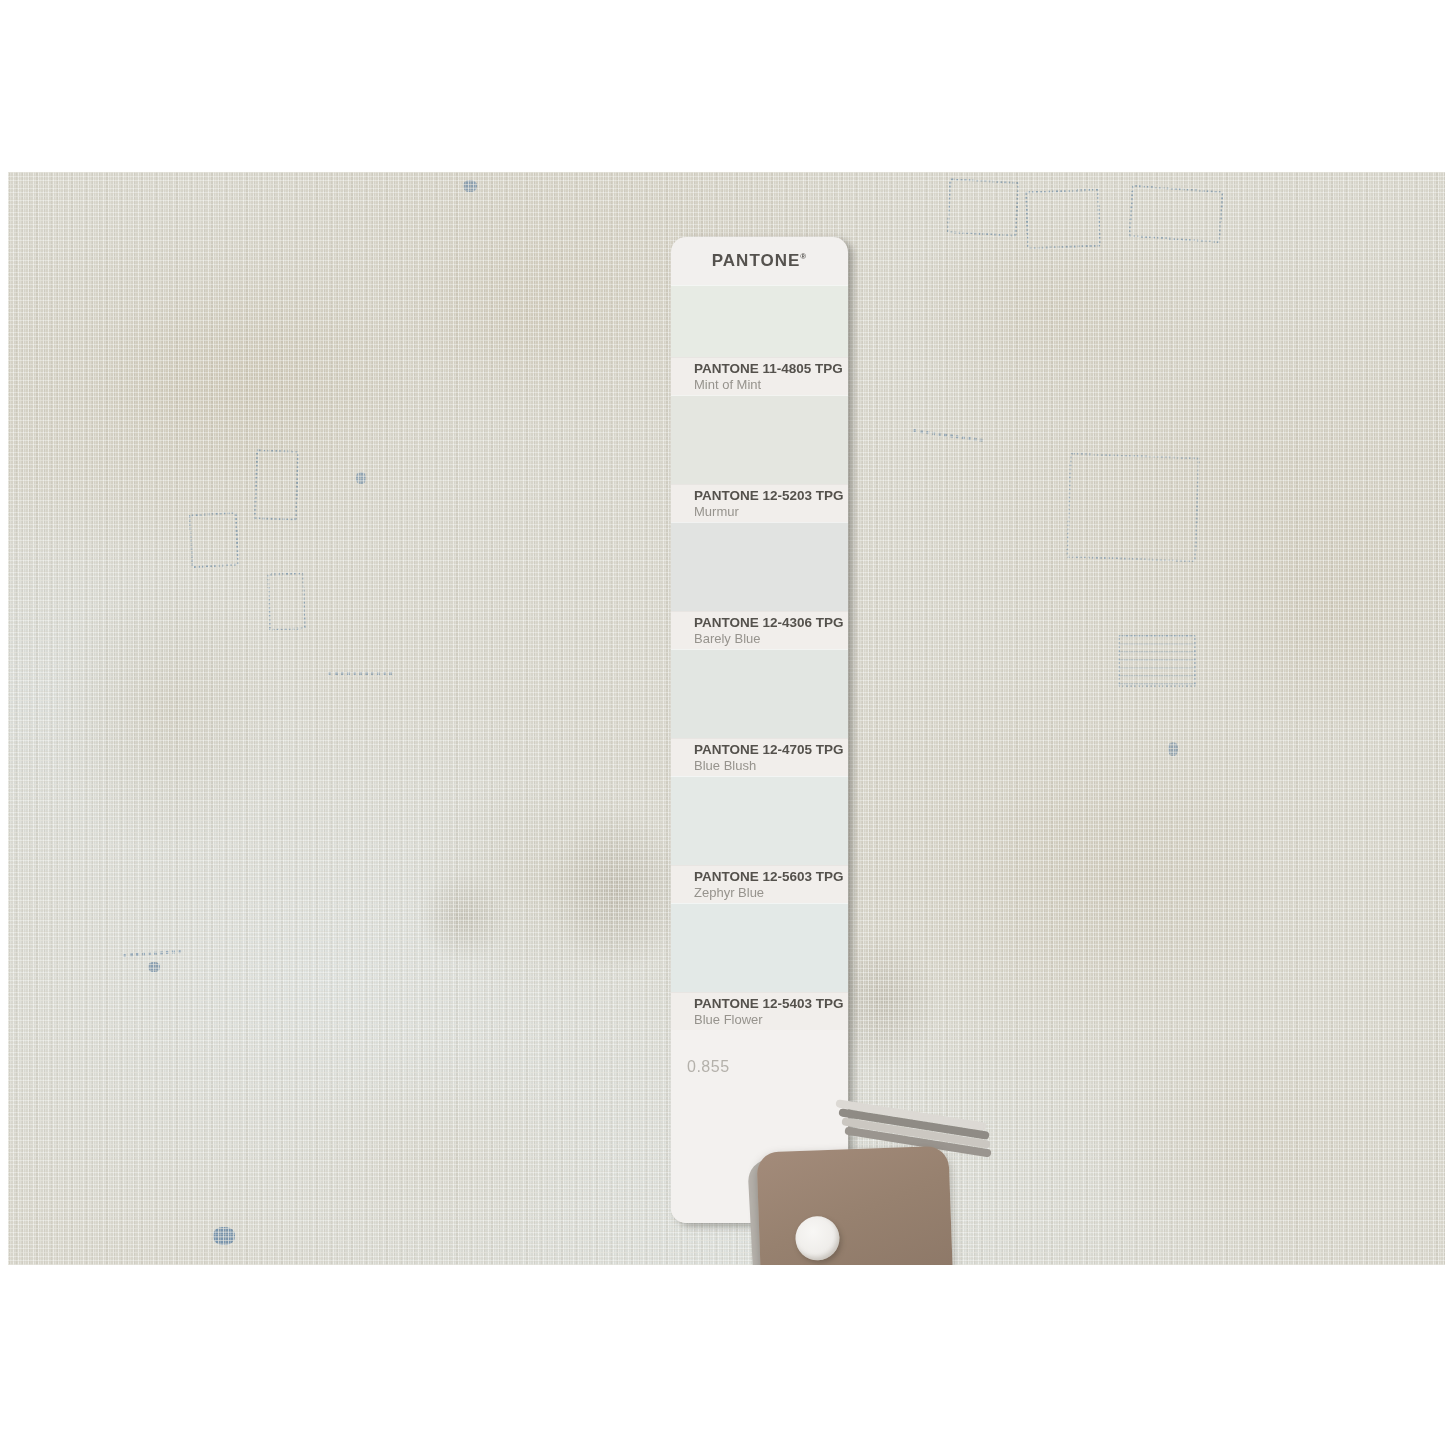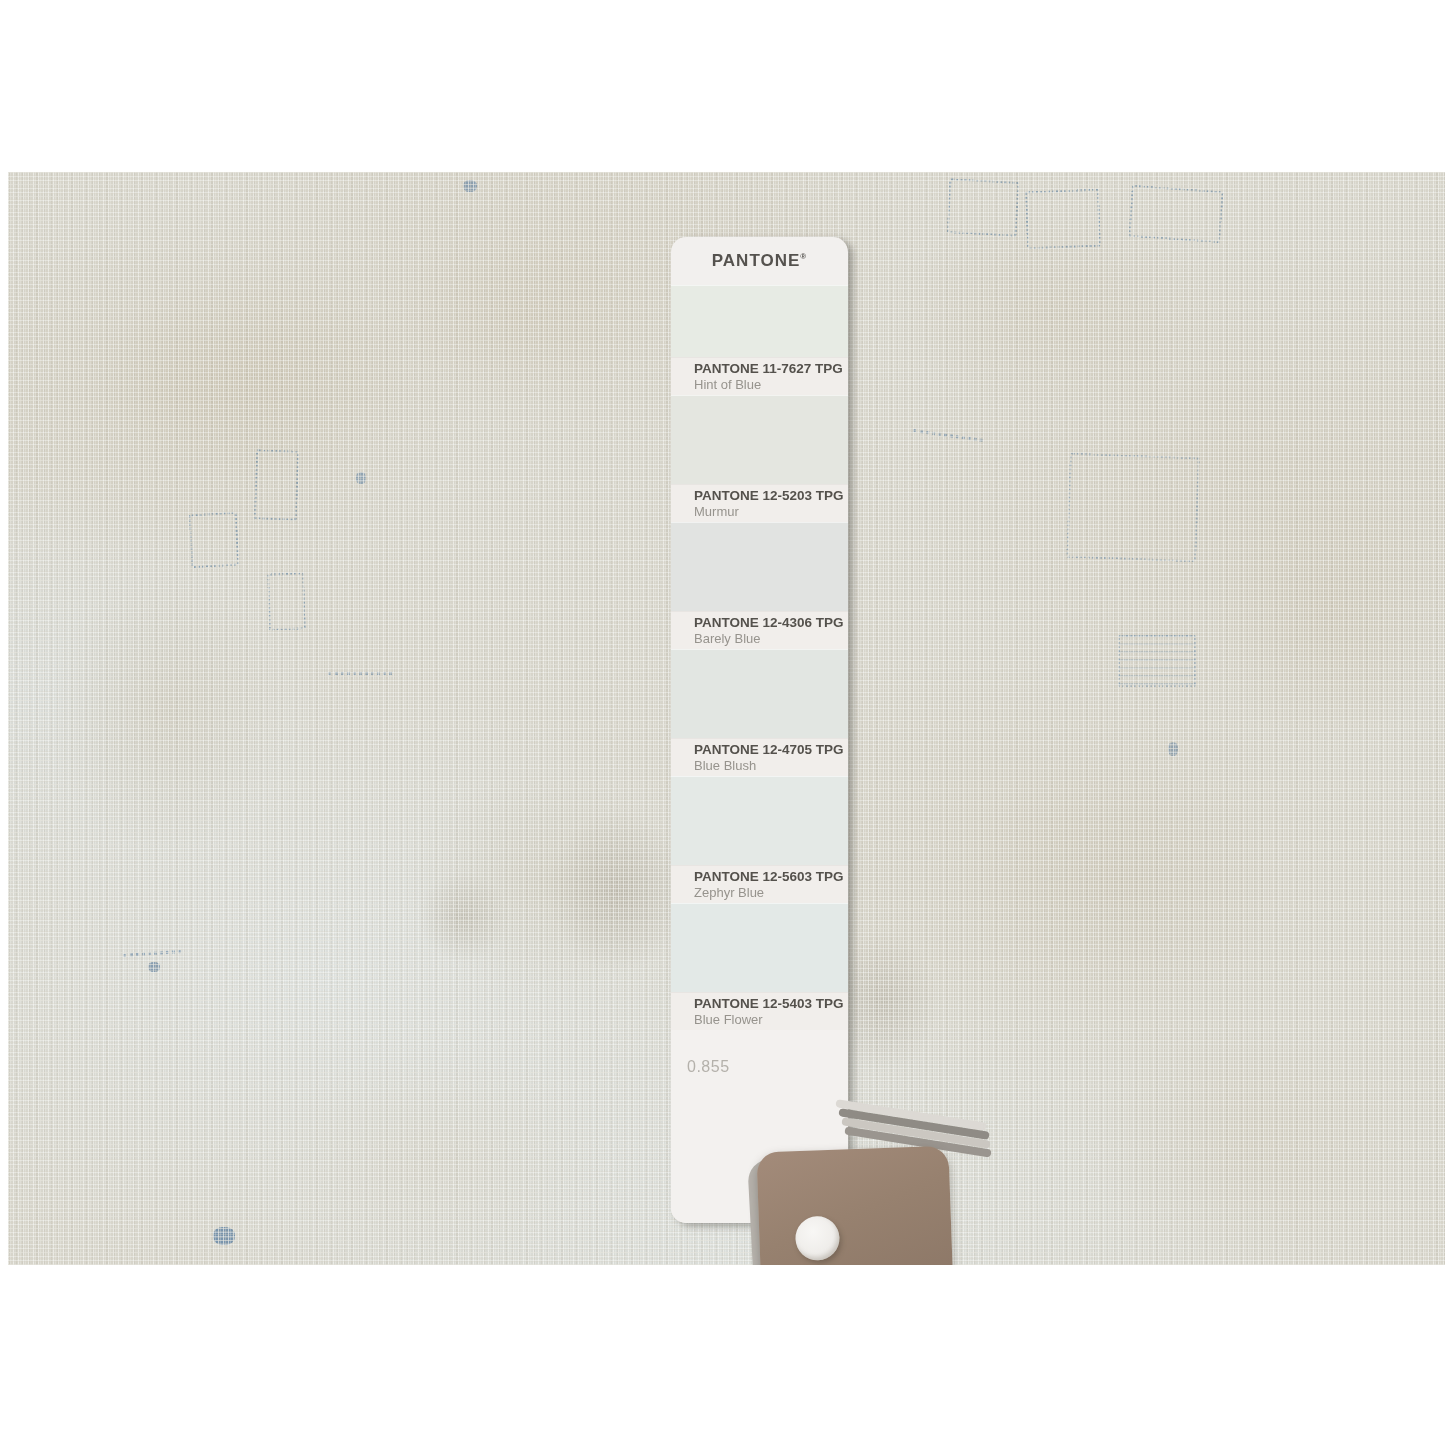--- a/index.html
+++ b/index.html
@@ -131,22 +131,22 @@
 
     <div class="strip">
       <div class="strip-header">
         <span class="brand"><span>PANTONE</span><sup>®</sup></span>
       </div>
 
 
       <section class="swatch">
         <div class="chip" style="background: rgb(231, 235, 228);"></div>
         <div class="swatch-label">
-          <div class="swatch-code">PANTONE 11-7627 TPG</div>
-          <div class="swatch-name">Hint of Blue</div>
+          <div class="swatch-code">PANTONE 11-4805 TPG</div>
+          <div class="swatch-name">Mint of Mint</div>
         </div>
       </section>
 
       <section class="swatch">
         <div class="chip" style="background: rgb(228, 230, 224);"></div>
         <div class="swatch-label">
           <div class="swatch-code">PANTONE 12-5203 TPG</div>
           <div class="swatch-name">Murmur</div>
         </div>
       </section>

